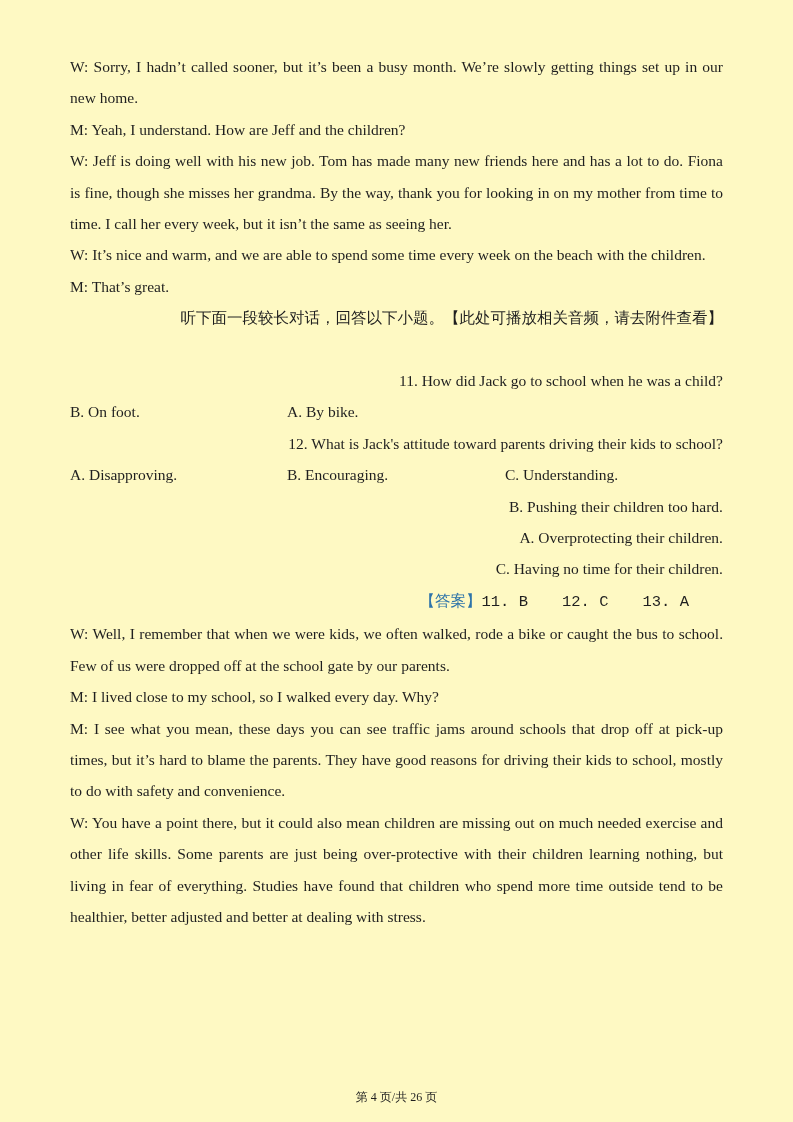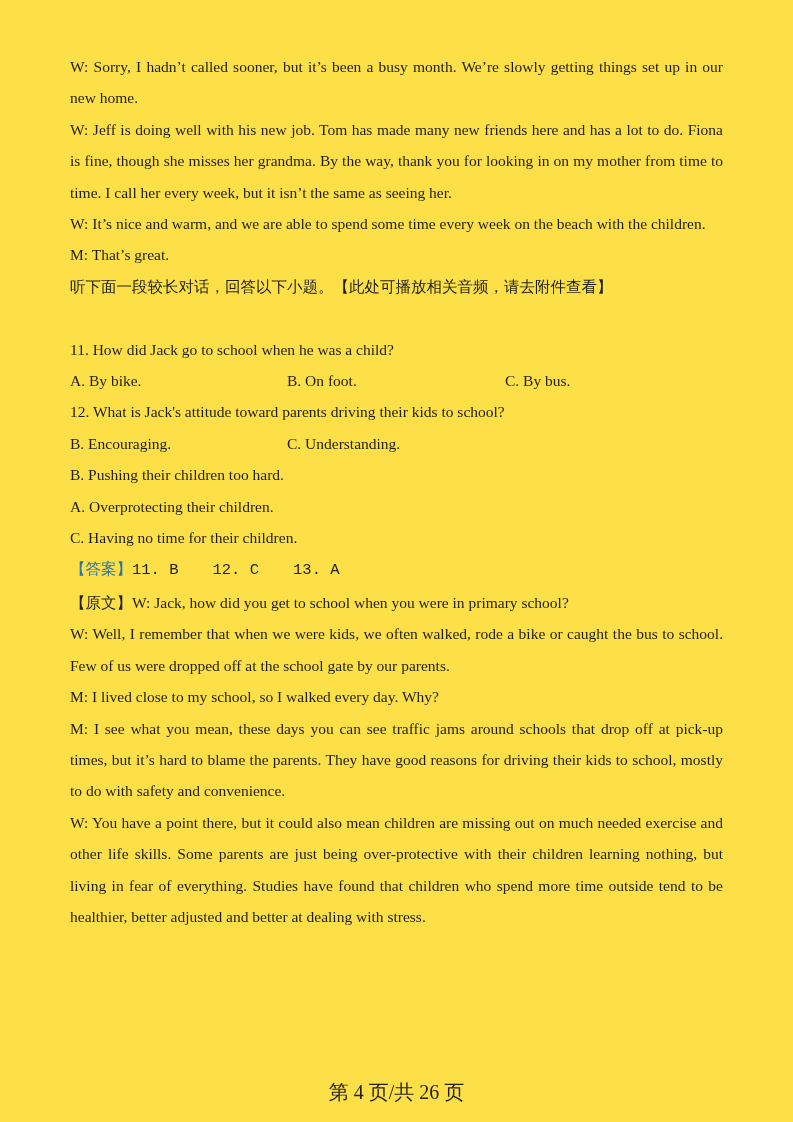--- a/index.html
+++ b/index.html
@@ -1,89 +1,89 @@
 <!DOCTYPE html>
 <html><head>
 <meta charset="utf-8">
 <style>
   html, body { margin: 0; padding: 0; background: #ffffff; }
   .page {
     position: relative;
     width: 793px;
     height: 1122px;
-    background: #fde047;
+    background: #fef9c3;
     font-family: "Liberation Serif", "DejaVu Serif", serif;
     color: #1f1f1f;
     overflow: hidden;
     box-sizing: border-box;
   }
   .content {
     padding: 51px 70px 0 70px;
   }
   p.line {
     margin: 0;
     font-size: 15.5px;
     line-height: 31.4px;
     text-align: justify;
   }
-  p.noj { text-align: left; }
+  p.noj { text-align: right; margin-left: 10px; }
   .spacer { height: 31.4px; }
   .options-row {
     display: grid;
     grid-template-columns: 217px 218px 1fr;
     font-size: 15.5px;
     line-height: 31.4px;
   }
   .blue { color: #2e74a9; font-family: Liberation Mono, monospace; }
   .ans-item { margin-right: 34px; font-family: Liberation Mono, monospace; }
   .footer {
     position: absolute;
     left: 0; right: 0;
     bottom: 16px;
     text-align: center;
-    font-size: 20px;
+    font-size: 12px;
     color: #1f1f1f;
   }
 </style>
 </head>
 <body>
 
 <div class="page">
   <div class="content">
 
     <p class="line">W: Sorry, I hadn’t called sooner, but it’s been a busy month. We’re slowly getting things set up in our new home.</p>
+    <p class="line">M: Yeah, I understand. How are Jeff and the children?</p>
     <p class="line">W: Jeff is doing well with his new job. Tom has made many new friends here and has a lot to do. Fiona is fine, though she misses her grandma. By the way, thank you for looking in on my mother from time to time. I call her every week, but it isn’t the same as seeing her.</p>
     <p class="line">W: It’s nice and warm, and we are able to spend some time every week on the beach with the children.</p>
     <p class="line">M: That’s great.</p>
 
     <p class="line noj">听下面一段较长对话，回答以下小题。【此处可播放相关音频，请去附件查看】</p>
 
     <div class="spacer"></div>
 
     <p class="line noj">11. How did Jack go to school when he was a child?</p>
     <div class="options-row">
+      <span>B. On foot.</span>
       <span>A. By bike.</span>
-      <span>B. On foot.</span>
-      <span>C. By bus.</span>
     </div>
 
     <p class="line noj">12. What is Jack's attitude toward parents driving their kids to school?</p>
     <div class="options-row">
+      <span>A. Disapproving.</span>
       <span>B. Encouraging.</span>
       <span>C. Understanding.</span>
     </div>
 
     <p class="line noj">B. Pushing their children too hard.</p>
     <p class="line noj">A. Overprotecting their children.</p>
     <p class="line noj">C. Having no time for their children.</p>
 
     <p class="line noj"><span class="blue">【答案】</span><span class="ans-item">11. B</span><span class="ans-item">12. C</span><span class="ans-item">13. A</span></p>
 
 
-    <p class="line"><span>【原文】</span><span>W: Jack, how did you get to school when you were in primary school?</span></p>
 
     <p class="line">W: Well, I remember that when we were kids, we often walked, rode a bike or caught the bus to school. Few of us were dropped off at the school gate by our parents.</p>
     <p class="line">M: I lived close to my school, so I walked every day. Why?</p>
     <p class="line">M: I see what you mean, these days you can see traffic jams around schools that drop off at pick-up times, but it’s hard to blame the parents. They have good reasons for driving their kids to school, mostly to do with safety and convenience.</p>
     <p class="line">W: You have a point there, but it could also mean children are missing out on much needed exercise and other life skills. Some parents are just being over-protective with their children learning nothing, but living in fear of everything. Studies have found that children who spend more time outside tend to be healthier, better adjusted and better at dealing with stress.</p>
 
   </div>
 
   <div class="footer">第 4 页/共 26 页</div>
 </div>

